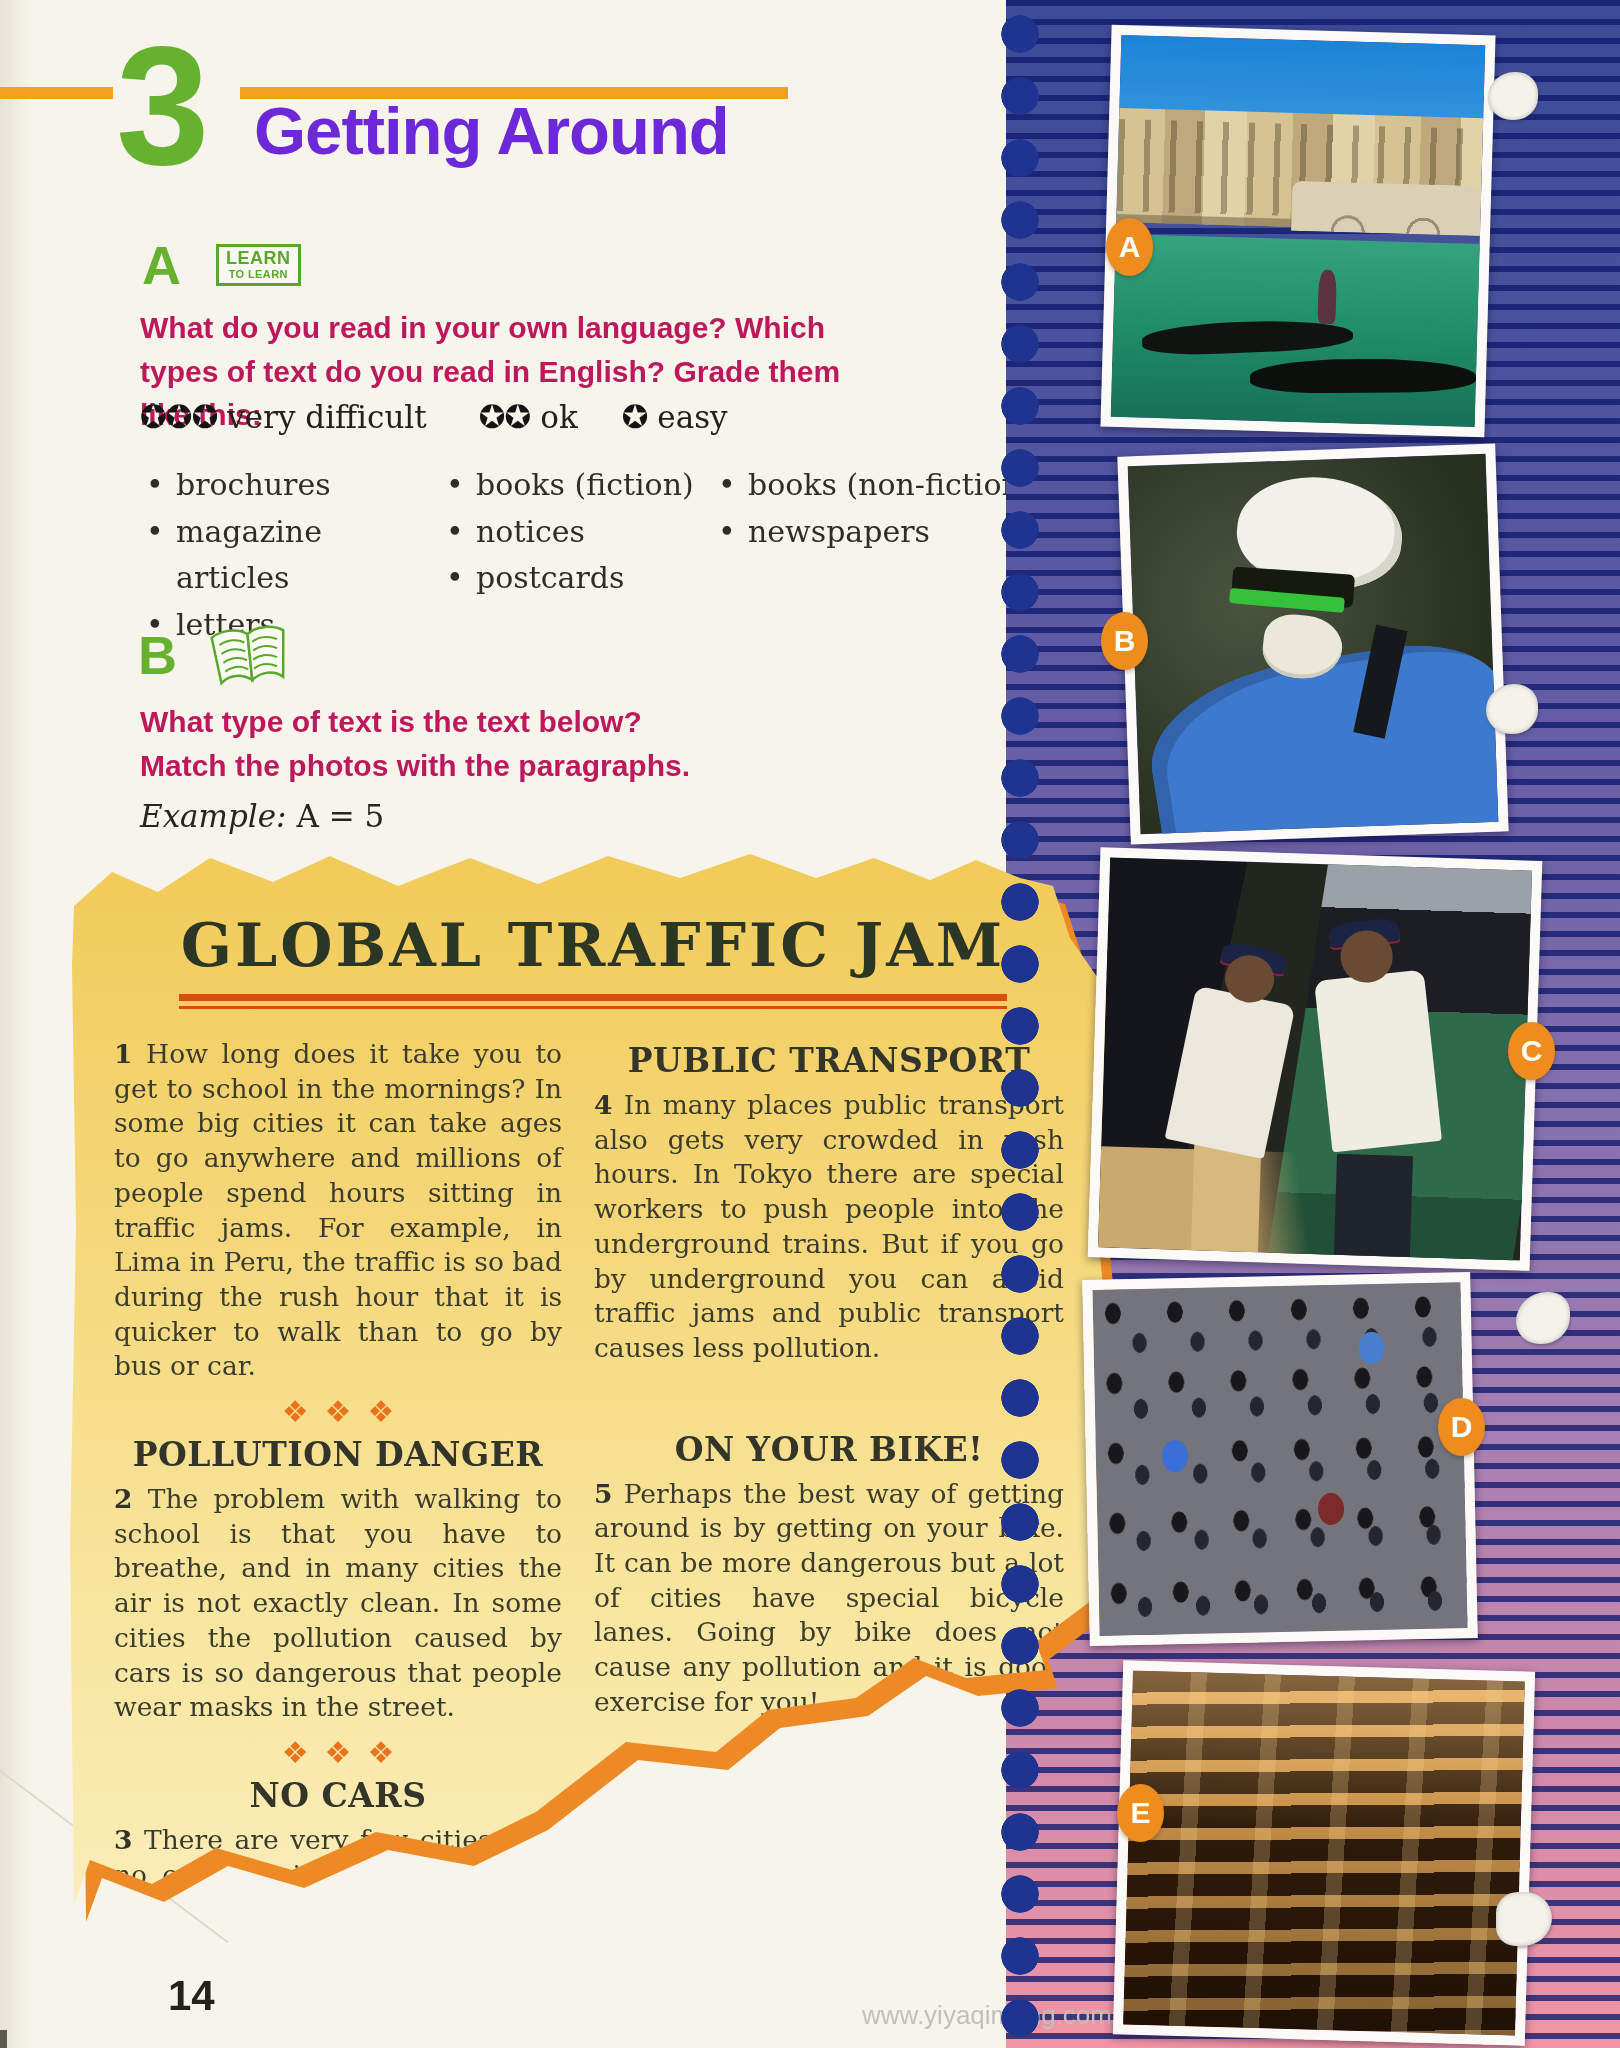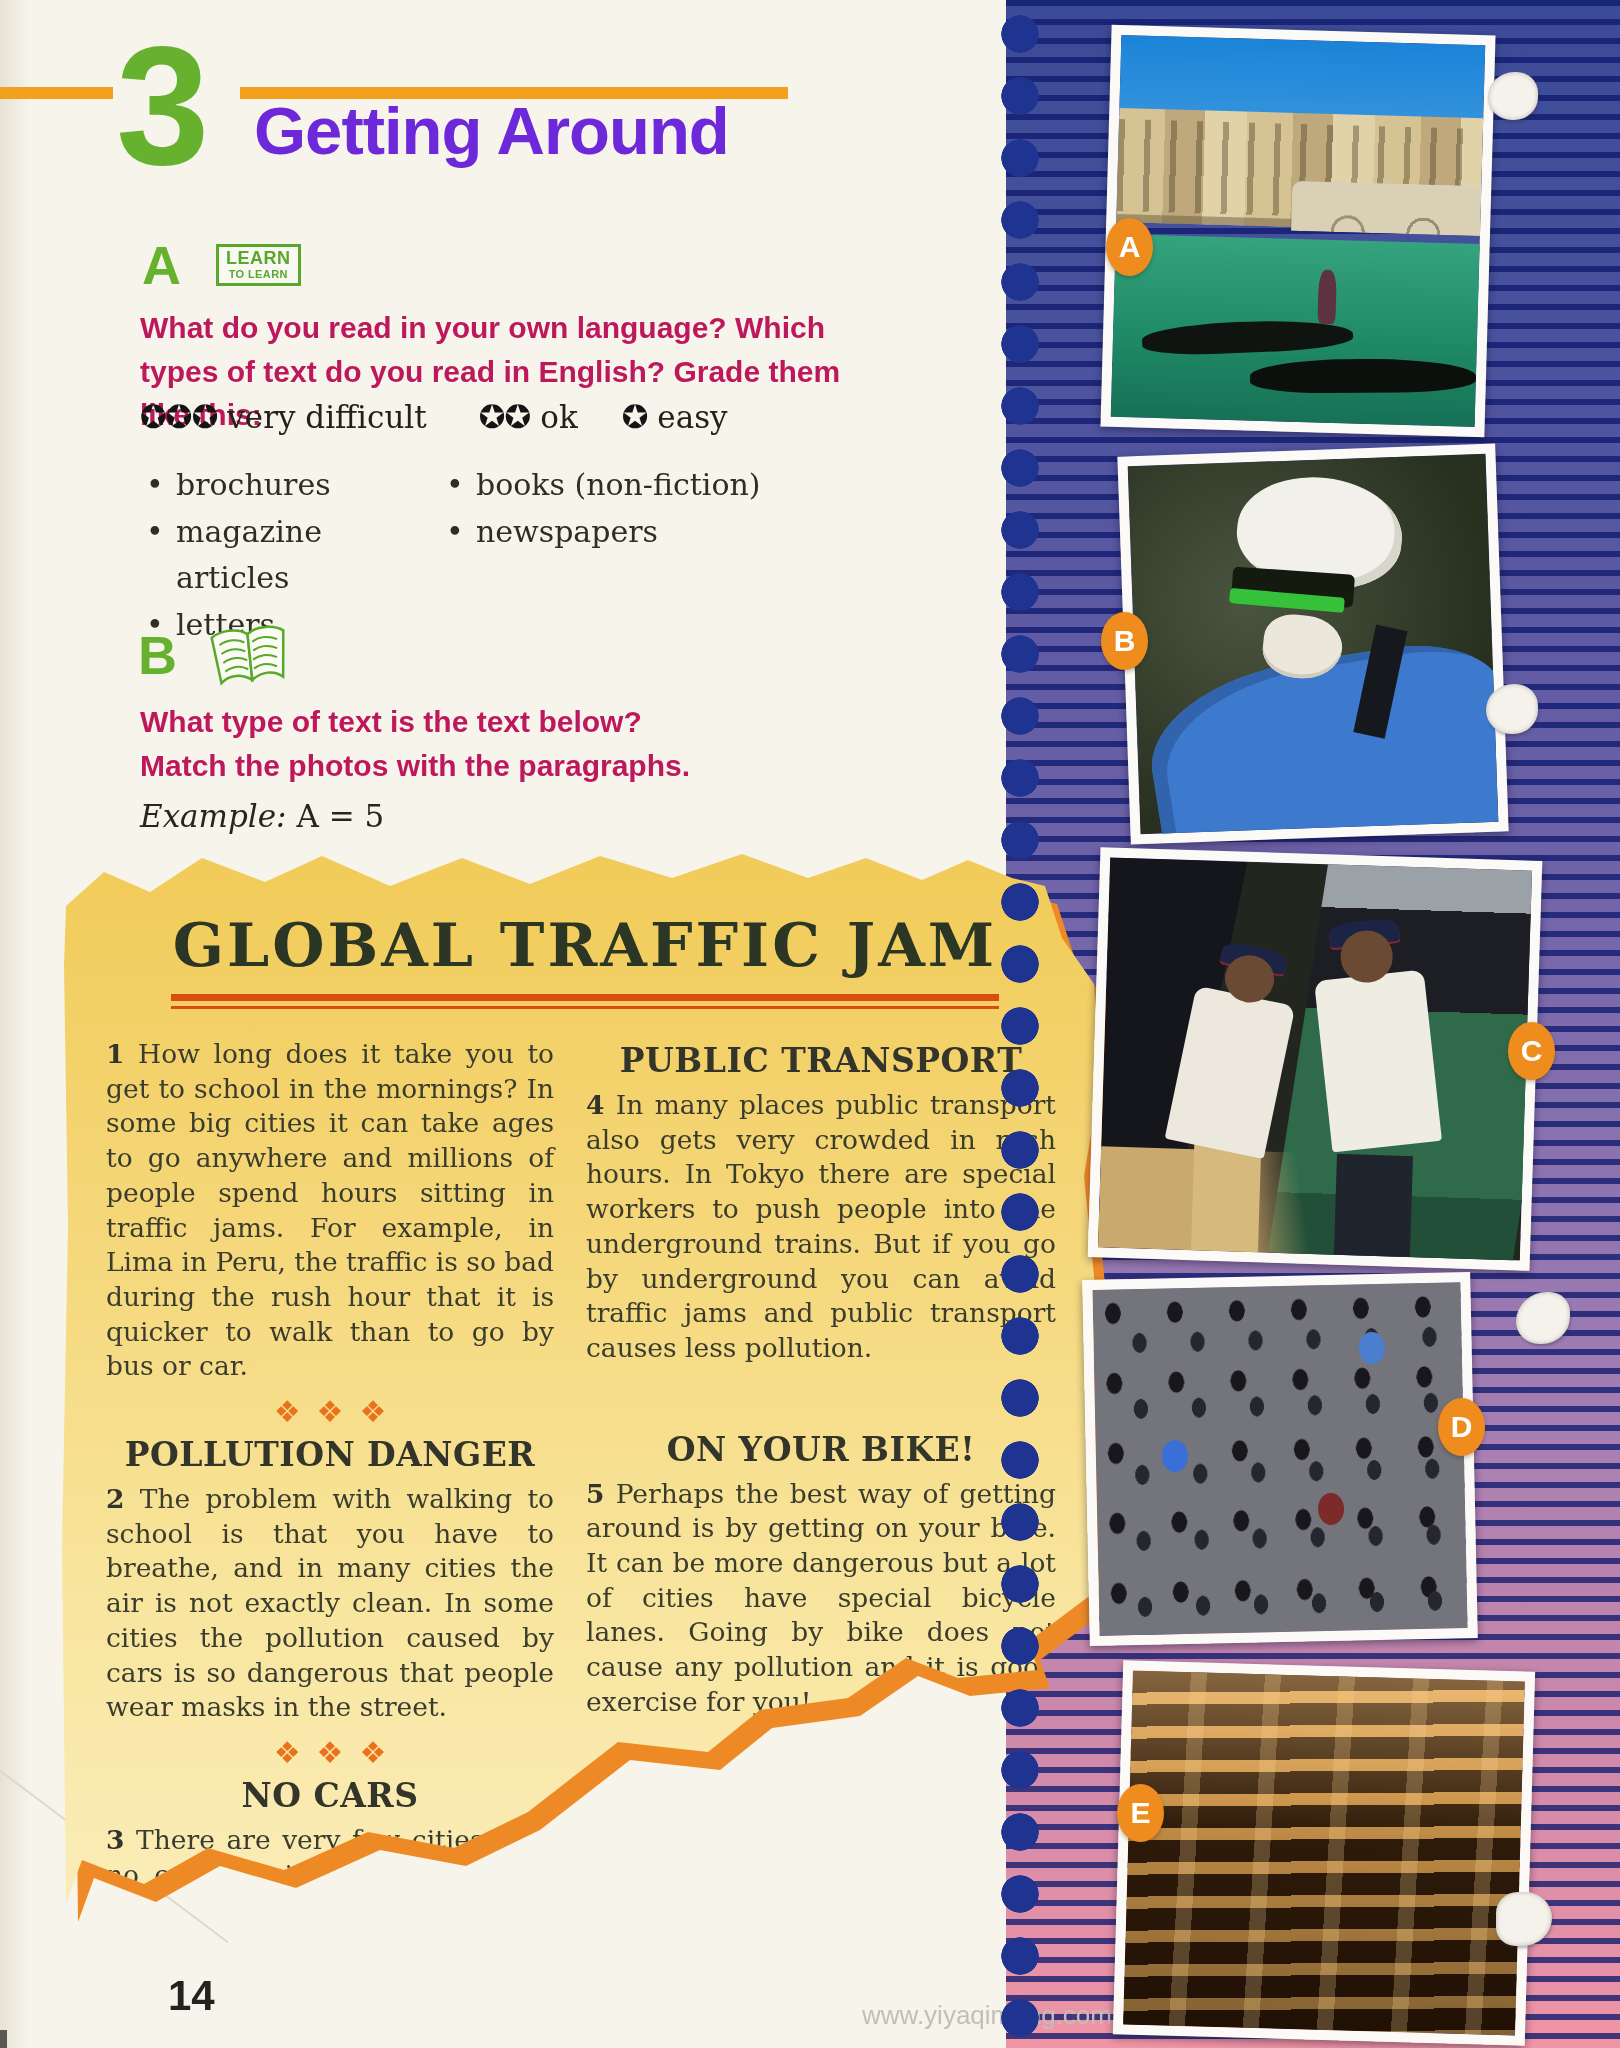--- a/index.html
+++ b/index.html
@@ -50,21 +50,21 @@
   .read-lists li{position:relative;padding-left:36px;font-family:"DejaVu Serif","Liberation Serif",serif;
                  font-size:30px;color:#2e2e26;line-height:1.55;}
   .read-lists li::before{content:"•";position:absolute;left:6px;top:0;color:#2e2e26;}
 
   .example-line{position:absolute;left:140px;top:798px;font-family:"DejaVu Serif","Liberation Serif",serif;
                 font-size:31px;color:#26261e;}
   .example-line .ex{font-style:italic;}
 
   
   .article{position:absolute;left:52px;top:846px;width:1048px;height:1114px;}
-  .article .torn{position:absolute;left:8px;top:0;width:1048px;height:1110px;
+  .article .torn{position:absolute;left:16px;top:0;width:1048px;height:1110px;
     clip-path:polygon(6px 60px,44px 26px,90px 46px,142px 12px,205px 36px,262px 10px,330px 40px,
       402px 12px,470px 38px,540px 10px,612px 32px,682px 8px,748px 32px,806px 12px,862px 34px,
       908px 14px,952px 32px,985px 40px,1002px 92px,1034px 138px,1040px 235px,1024px 330px,
       1038px 470px,1026px 610px,1040px 742px,968px 796px,978px 824px,898px 832px,846px 812px,
       788px 852px,700px 864px,648px 906px,558px 896px,468px 966px,394px 1002px,308px 986px,
       224px 1024px,148px 1002px,84px 1038px,22px 1014px,6px 1058px,2px 700px,8px 380px,4px 120px);}
   .article .backing{background:#ee8a26;transform:translate(12px,18px);}
   .article .paper{background:linear-gradient(180deg,#f1cb58 0%,#f5d779 34%,#f8e59e 68%,#fbeebd 100%);}
   .paper-inner{padding:64px 26px 0 28px;}
   .headline{margin:0 auto;text-align:center;font-family:"DejaVu Serif","Liberation Serif",serif;
@@ -217,20 +217,25 @@
     <span>very difficult</span><span class="gap1"></span><span class="stars">✪✪</span>
     <span>ok</span><span class="gap2"></span><span class="stars">✪</span>
     <span>easy</span>
   </div>
 
   <div class="read-lists">
     <ul class="c1">
       <li><span>brochures</span></li>
       <li><span>magazine articles</span></li>
       <li><span>letters</span></li>
+    </ul>
+    <ul class="c2">
+      <li><span>books (fiction)</span></li>
+      <li><span>notices</span></li>
+      <li><span>postcards</span></li>
     </ul>
     <ul class="c3">
       <li><span>books (non-fiction)</span></li>
       <li><span>newspapers</span></li>
     </ul>
   </div>
 
   <div class="sec-letter sec-b-letter">B</div>
   <div class="book-icon">
     <svg width="88" height="68" viewBox="0 0 88 68">

